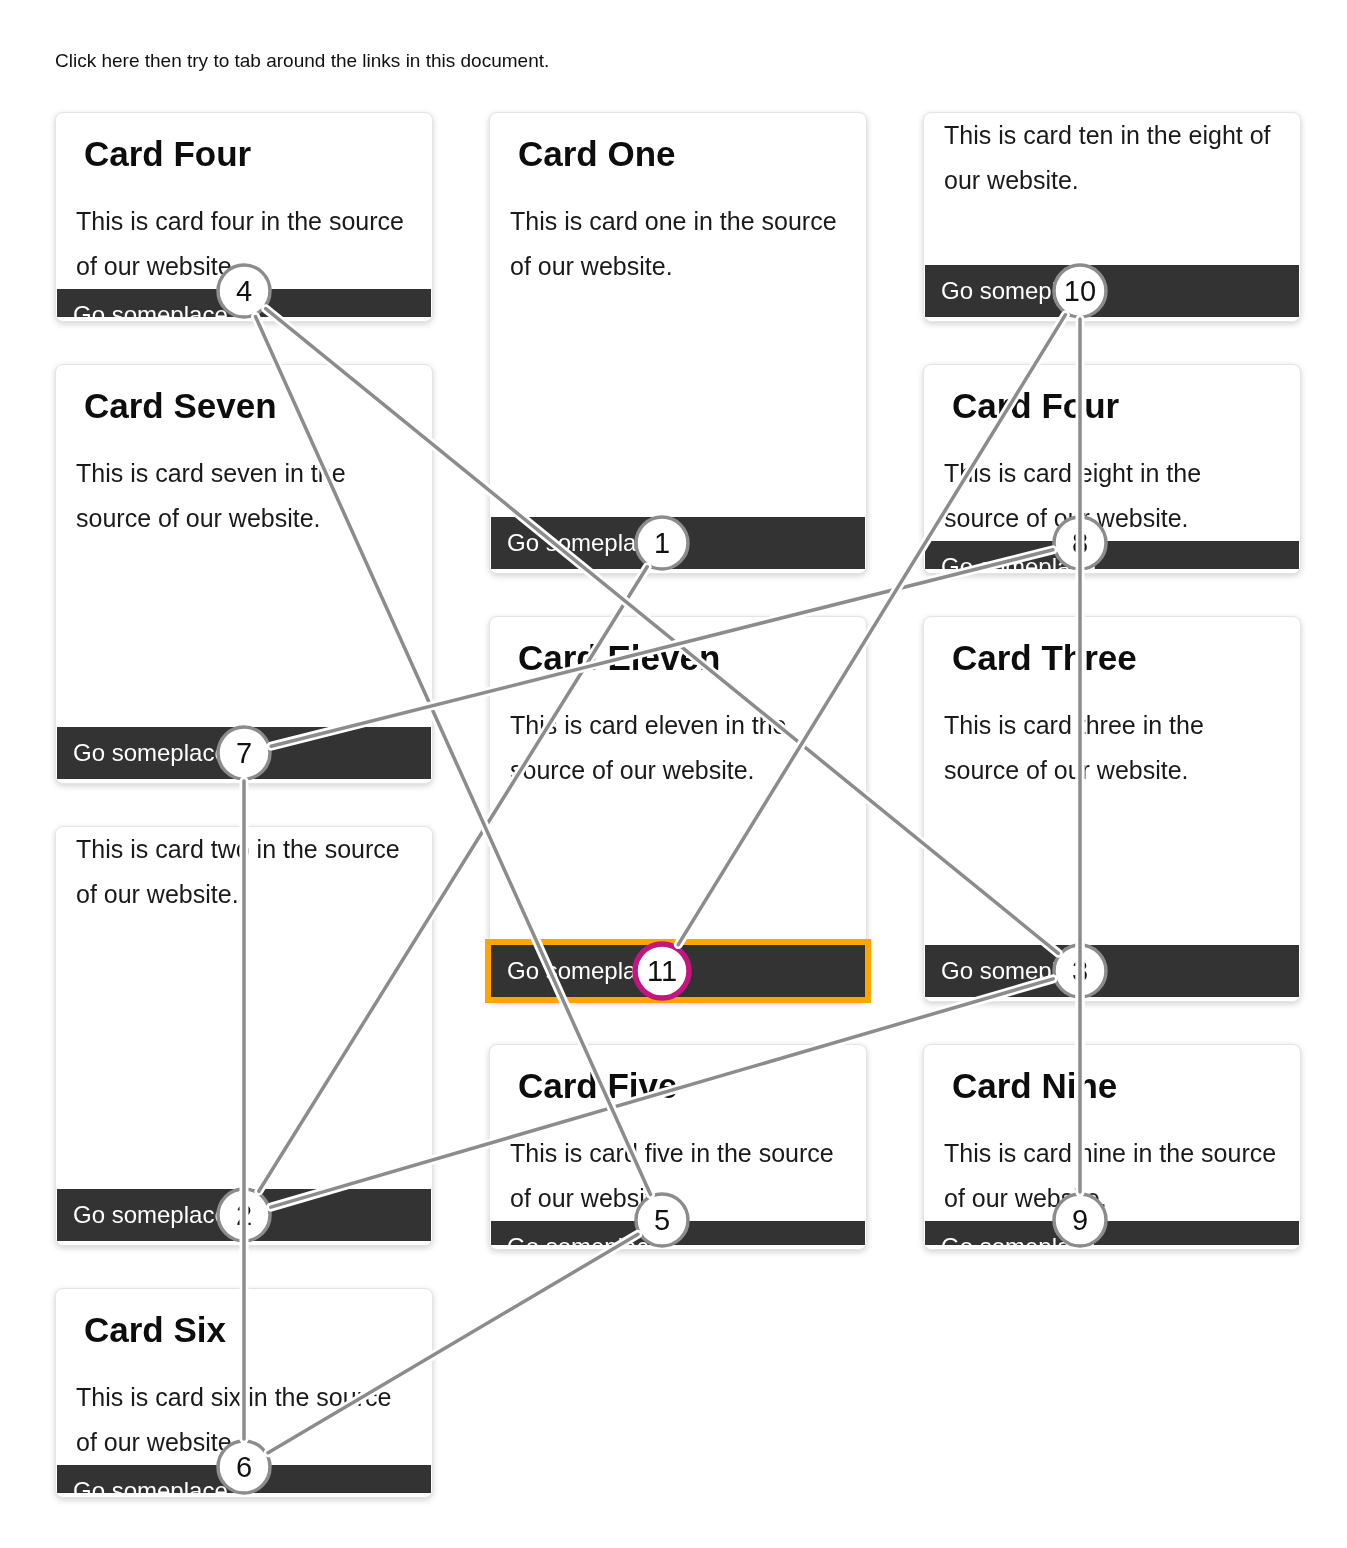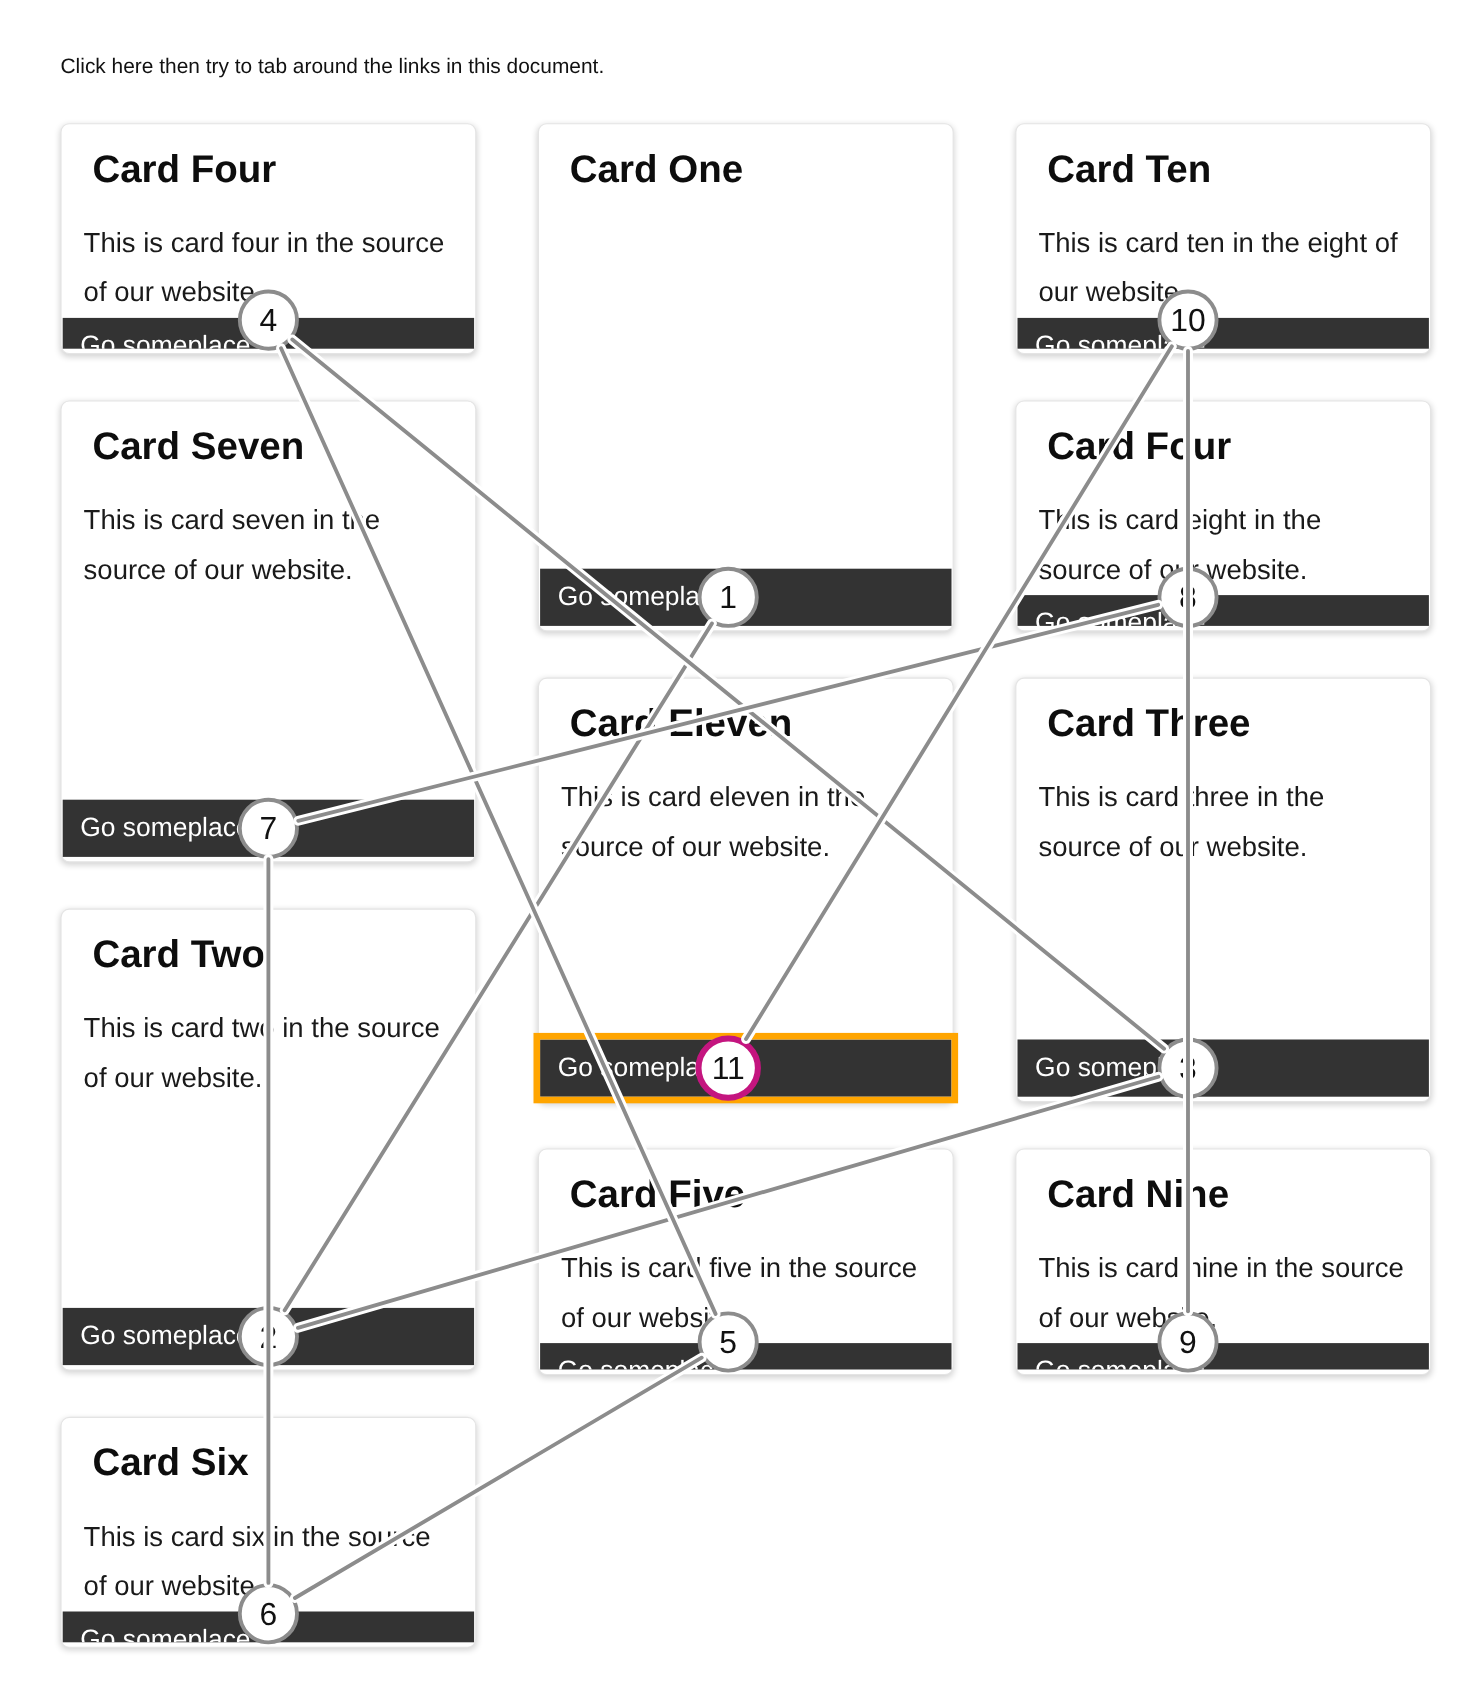--- a/index.html
+++ b/index.html
@@ -101,38 +101,38 @@
     </div>
     <div class="card" style="height:420px">
       <div class="card-body">
         <h2 class="card-title">Card Seven</h2>
         <p class="card-text">This is card seven in the source of our website.</p>
       </div>
       <a href="#" class="card-link">Go someplace</a>
     </div>
     <div class="card" style="height:420px">
       <div class="card-body">
-        <h2 class="card-title">Card Two</h2>
         <p class="card-text">This is card two in the source of our website.</p>
       </div>
       <a href="#" class="card-link">Go someplace</a>
     </div>
     <div class="card" style="height:210px">
       <div class="card-body">
         <h2 class="card-title">Card Six</h2>
         <p class="card-text">This is card six in the source of our website.</p>
       </div>
       <a href="#" class="card-link">Go someplace</a>
     </div>
   </div>
 
   <div class="col">
     <div class="card" style="height:462px">
       <div class="card-body">
         <h2 class="card-title">Card One</h2>
+        <p class="card-text">This is card one in the source of our website.</p>
       </div>
       <a href="#" class="card-link">Go someplace</a>
     </div>
     <div class="card" style="height:386px">
       <div class="card-body">
         <h2 class="card-title">Card Eleven</h2>
         <p class="card-text">This is card eleven in the source of our website.</p>
       </div>
       <a href="#" class="card-link" style="outline: rgb(255, 165, 0) solid 6px;">Go someplace</a>
     </div>
@@ -141,21 +141,20 @@
         <h2 class="card-title">Card Five</h2>
         <p class="card-text">This is card five in the source of our website.</p>
       </div>
       <a href="#" class="card-link">Go someplace</a>
     </div>
   </div>
 
   <div class="col">
     <div class="card" style="height:210px">
       <div class="card-body">
-        <h2 class="card-title">Card Ten</h2>
         <p class="card-text">This is card ten in the eight of our website.</p>
       </div>
       <a href="#" class="card-link">Go someplace</a>
     </div>
     <div class="card" style="height:210px">
       <div class="card-body">
         <h2 class="card-title">Card Four</h2>
         <p class="card-text">This is card eight in the source of our website.</p>
       </div>
       <a href="#" class="card-link">Go someplace</a>

